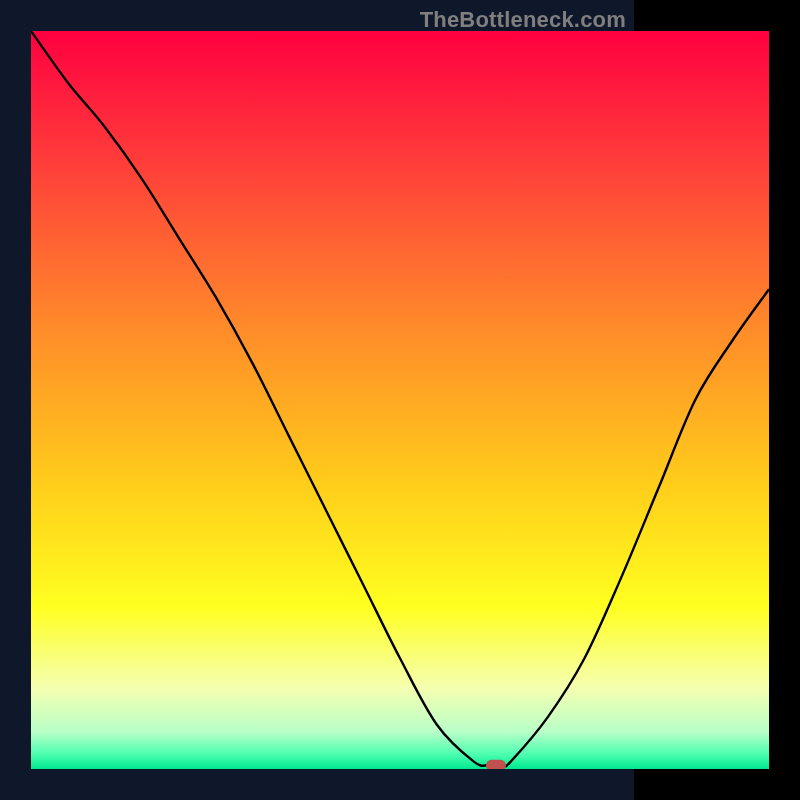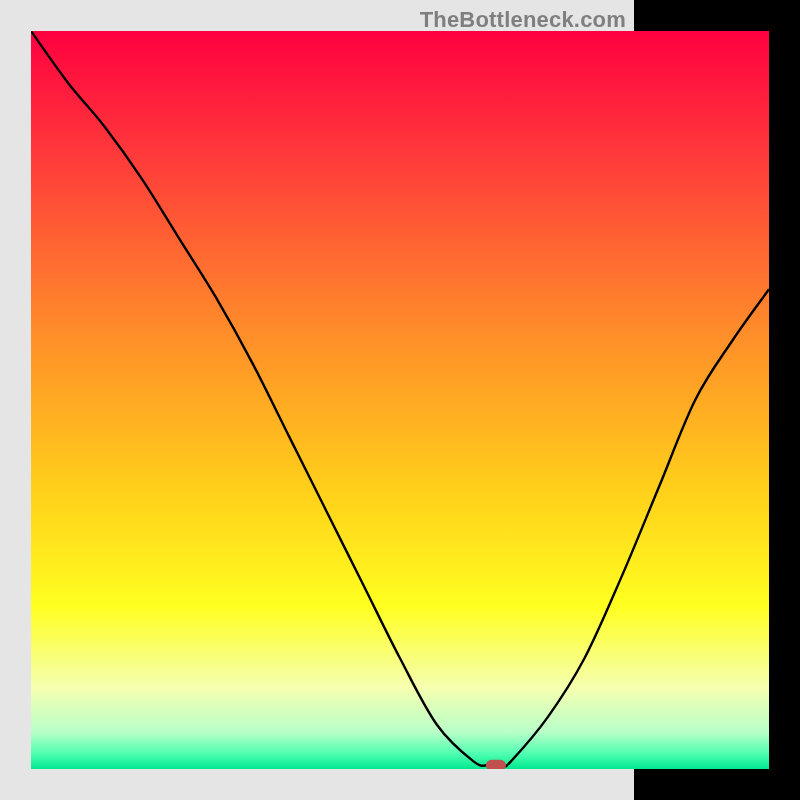--- a/index.html
+++ b/index.html
@@ -1,17 +1,17 @@
 <!DOCTYPE html>
 <html><head>
 <meta charset="utf-8">
 <style>
   * { margin: 0; padding: 0; box-sizing: border-box; }
   html, body { width: 800px; height: 800px; overflow: hidden; background: #000; }
-  .wrap { position: relative; width: 634px; height: 800px; background: #e5e5e5; }
+  .wrap { position: relative; width: 634px; height: 800px; background: #0f172a; }
   .plot {
     position: absolute;
     left: 31px;
     top: 31px;
     width: 738px;
     height: 738px;
   }
   .watermark {
     position: absolute;
     top: 7px;

